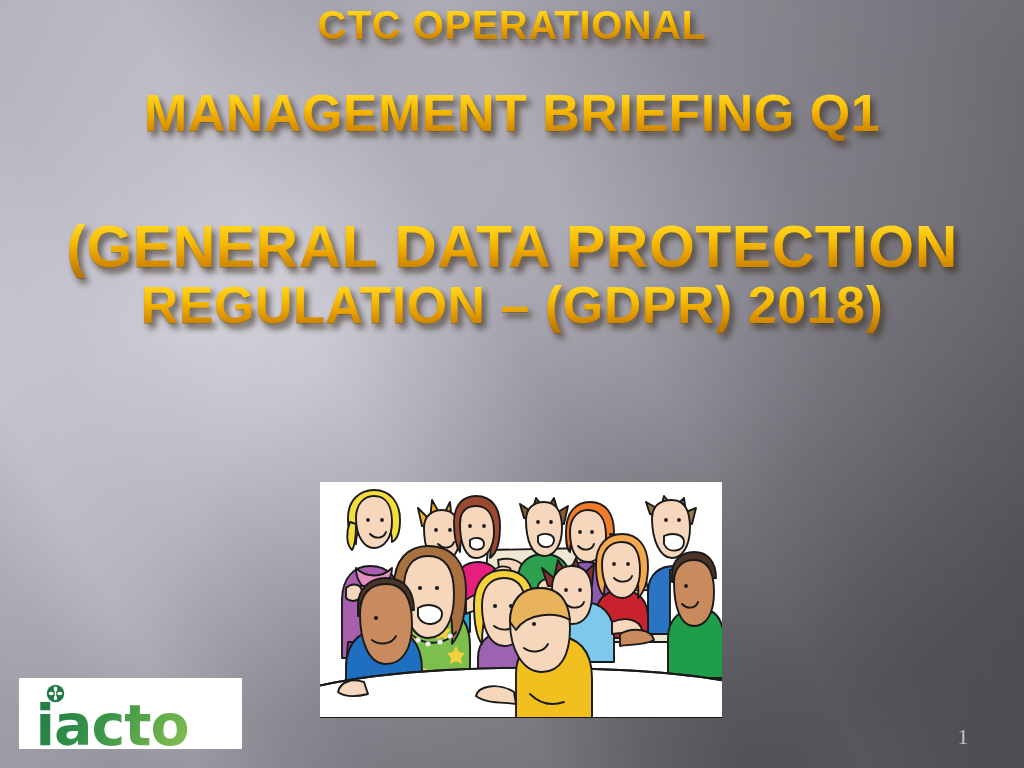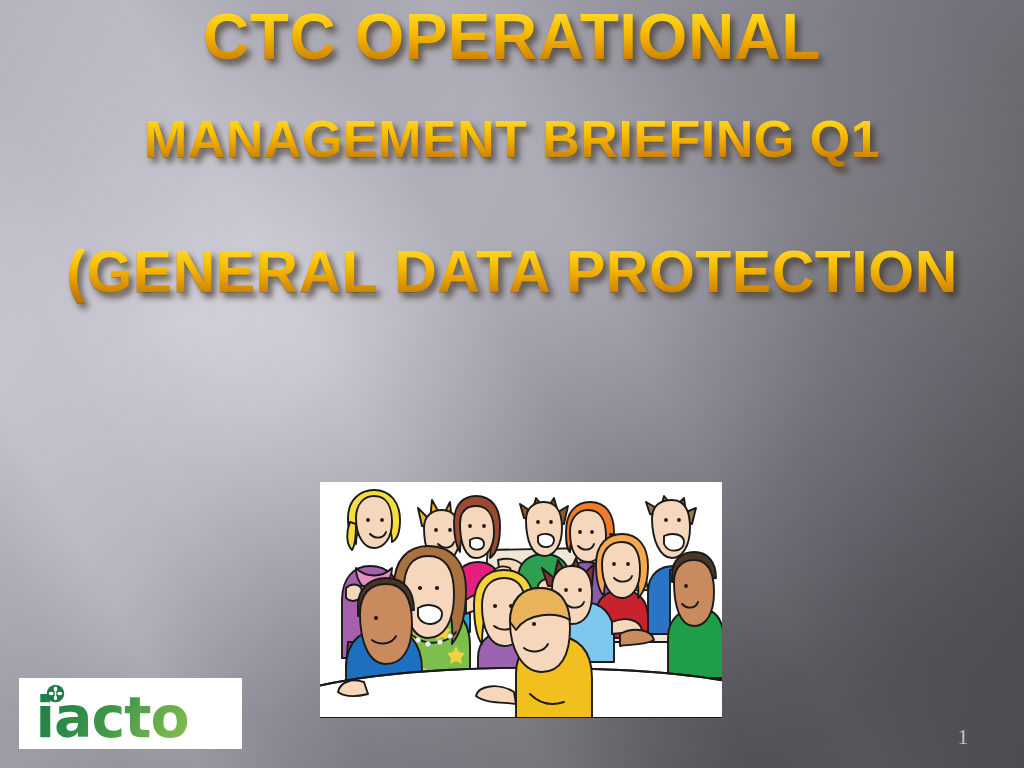--- a/index.html
+++ b/index.html
@@ -98,21 +98,21 @@
         #C98300 84%,
         #B87400 100%);
     -webkit-background-clip: text;
     background-clip: text;
     -webkit-text-fill-color: transparent;
     filter:
       drop-shadow(4px 5px 3px rgba(40,38,44,0.55))
       drop-shadow(0 1px 0 rgba(120,80,0,0.45));
     white-space: nowrap;
   }
-  .title-line.l1 { font-size: 64px; }
+  .title-line.l1 { font-size: 40px; }
   .title-line.l2 { font-size: 52px; margin-top: 40px; }
   .title-gap { height: 74px; }
   .title-line.l3 { font-size: 59px; }
   .title-line.l4 { font-size: 52px; }
 
   
   #clipart-frame {
     position: absolute;
     left: 320px;
     top: 482px;
@@ -136,21 +136,21 @@
     justify-content: center;
   }
   #logo-inner {
     position: relative;
     width: 190px;
     height: 58px;
   }
   #logo-word {
     position: absolute;
     left: 0;
-    top: 4px;
+    top: 12px;
     width: 190px;
     height: 58px;
     display: flex;
     align-items: center;
     font-family: "DejaVu Sans", sans-serif;
     font-weight: 700;
     font-size: 57px;
     letter-spacing: -1px;
     line-height: 1;
     background-image: linear-gradient(125deg,
@@ -193,20 +193,21 @@
   <div class="bg-layer bg-base"></div>
   <div class="bg-layer bg-streaks"></div>
   <div class="bg-layer bg-streaks2"></div>
   <div class="bg-layer bg-vignette"></div>
 
   <div id="title-block">
     <div class="title-line l1">CTC OPERATIONAL</div>
     <div class="title-line l2">MANAGEMENT BRIEFING Q1</div>
     <div class="title-gap"></div>
     <div class="title-line l3">(GENERAL DATA PROTECTION</div>
+    <div class="title-line l4">REGULATION – (GDPR) 2018)</div>
   </div>
 
   <div id="clipart-frame">
     <svg viewBox="0 0 402 236" xmlns="http://www.w3.org/2000/svg">
       <defs>
         <style>
           .ol { stroke:#1a1a1a; stroke-width:1.9; stroke-linejoin:round; stroke-linecap:round; }
           .sk { fill:#F6D7BC; }
           .sk2{ fill:#C98A5E; }
         </style>

